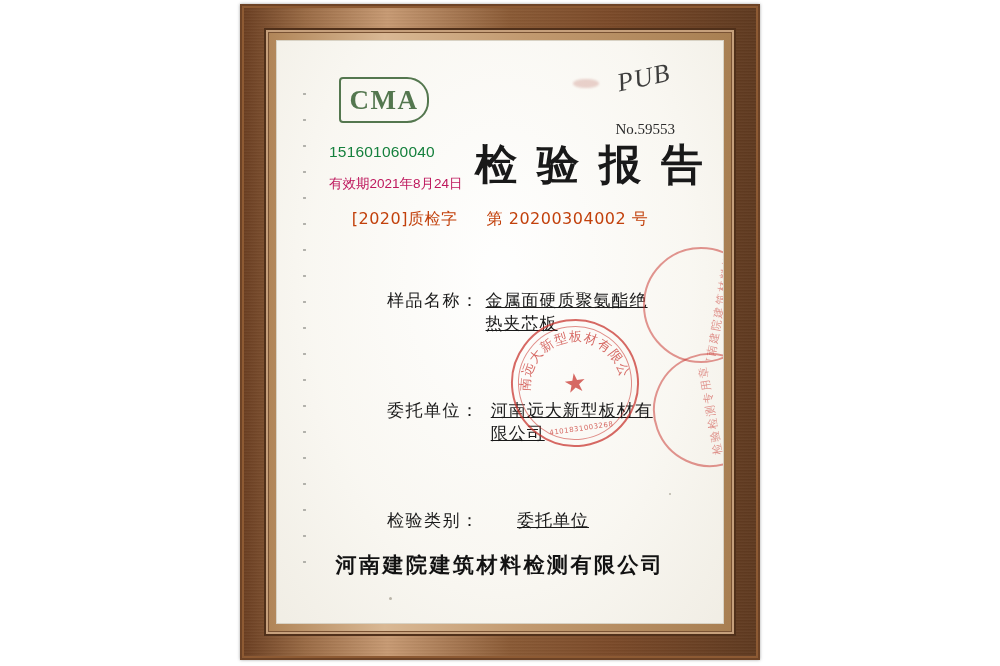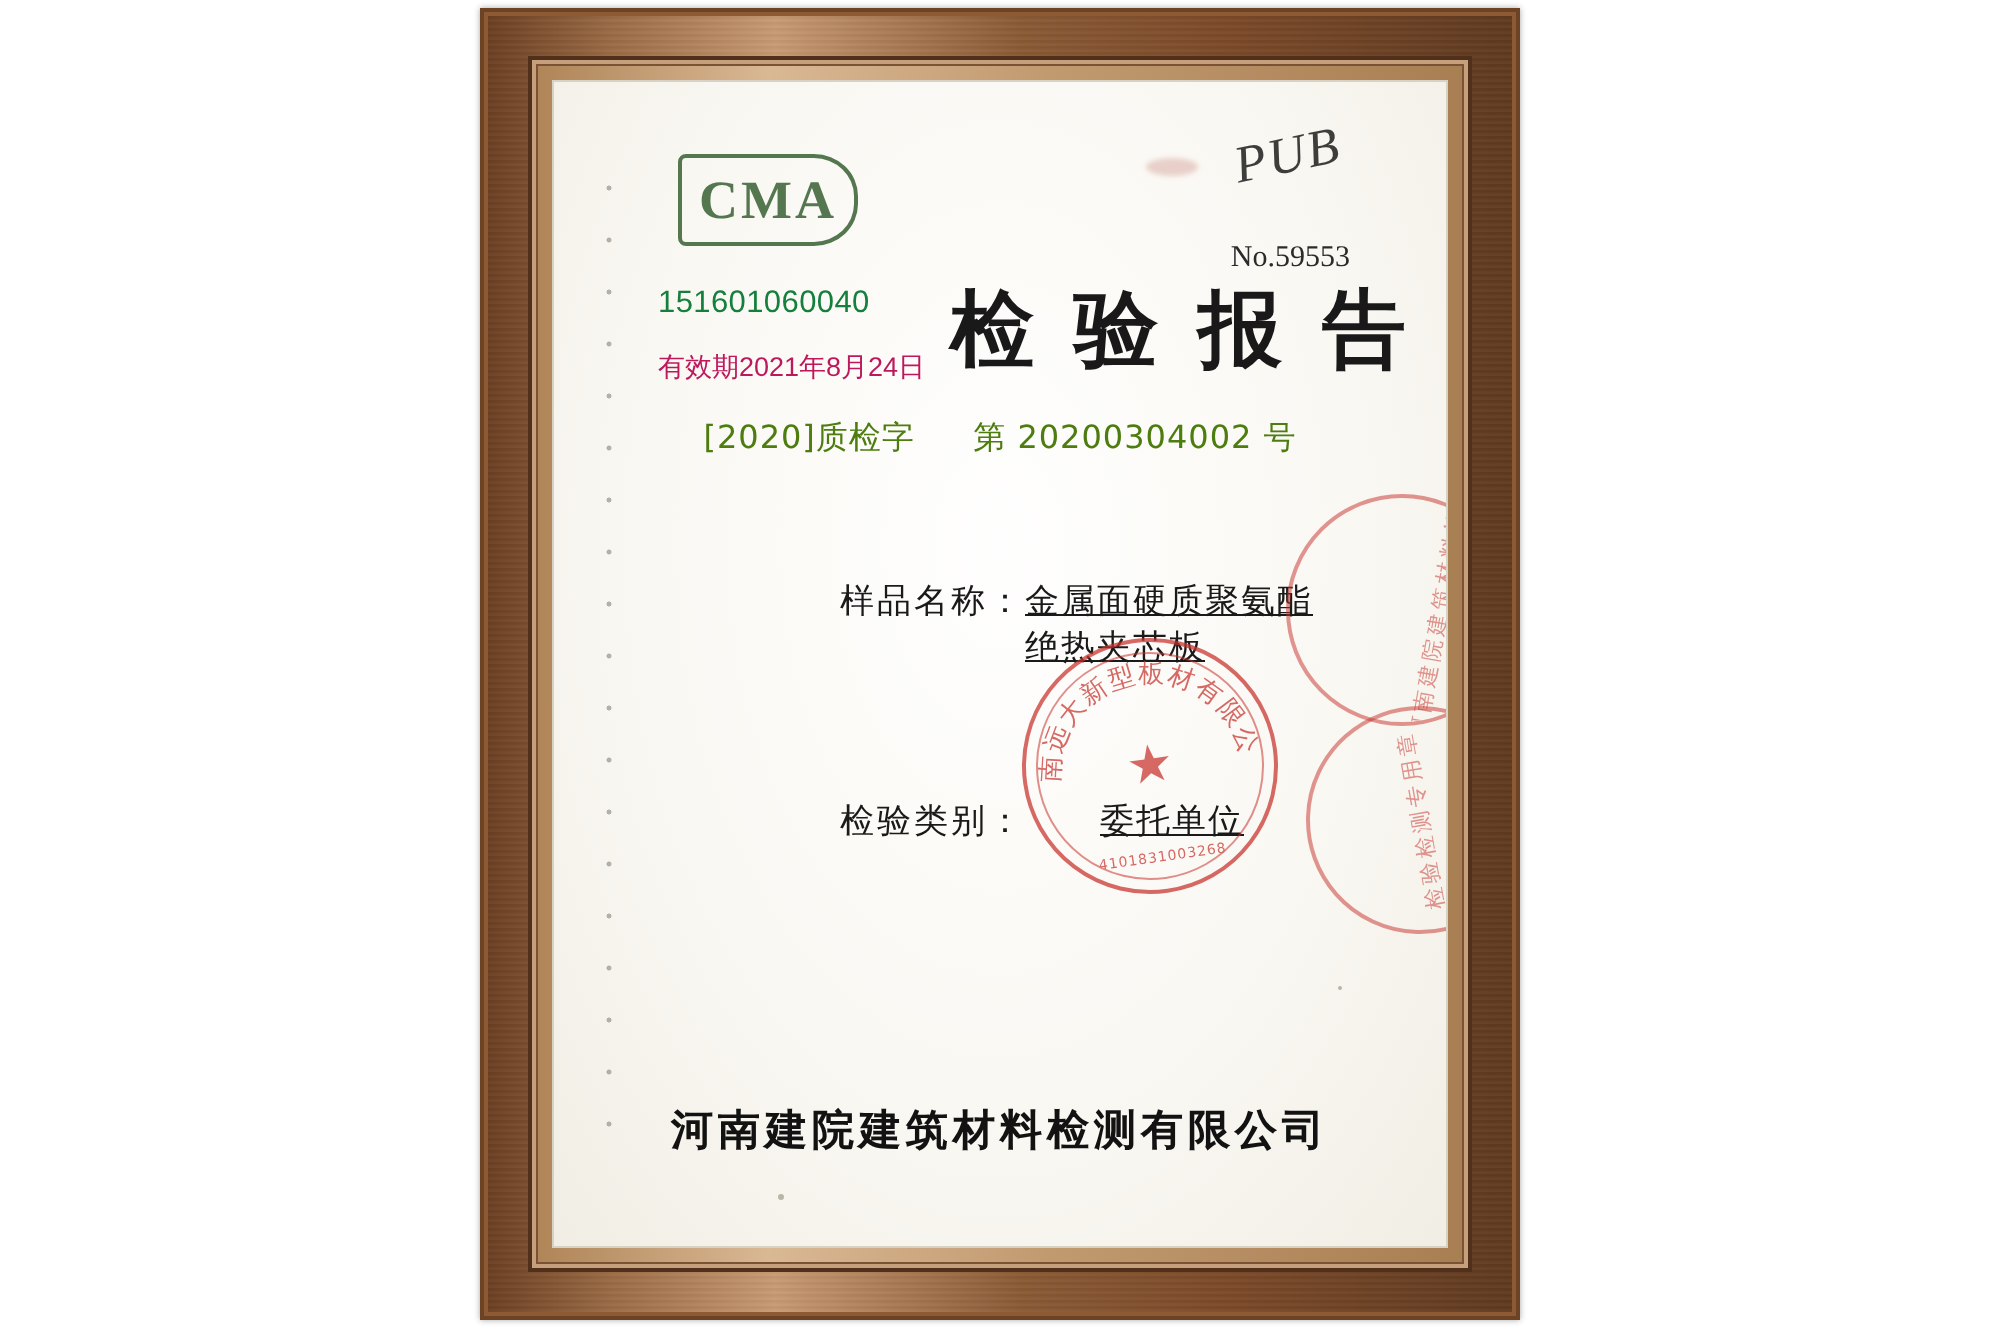--- a/index.html
+++ b/index.html
@@ -211,35 +211,34 @@
   }
 
   .doc-subtitle {
     position: absolute;
     left: 0;
     right: 0;
     top: 168px;
     text-align: center;
     font-family: "DejaVu Sans", sans-serif;
     font-size: 16px;
-    color: #4d7c0f;
+    color: #c2410c;
     letter-spacing: .5px;
   }
   .doc-subtitle .gap {
     display: inline-block;
     width: 18px;
   }
 
   
   .fields {
     position: absolute;
     left: 110px;
     top: 248px;
     right: 60px;
-    margin-left: 33px;
   }
   .field-row {
     display: flex;
     align-items: baseline;
     margin-bottom: 64px;
     font-family: "DejaVu Sans", sans-serif;
     font-size: 17px;
     color: #1a1a1a;
   }
   .field-label {
@@ -394,20 +393,24 @@
       <div class="doc-subtitle">
         <span>[2020]质检字</span>
         <span class="gap"></span>
         <span>第 20200304002 号</span>
       </div>
 
       <div class="fields">
         <div class="field-row">
           <div class="field-label">样品名称：</div>
           <div class="field-value">金属面硬质聚氨酯绝热夹芯板</div>
+        </div>
+        <div class="field-row">
+          <div class="field-label">委托单位：</div>
+          <div class="field-value">河南远大新型板材有限公司</div>
         </div>
         <div class="field-row">
           <div class="field-label">检验类别：</div>
           <div class="field-value">委托单位</div>
         </div>
       </div>
 
       <div class="issuer">河南建院建筑材料检测有限公司</div>
 
       <div class="stamp stamp-main">

